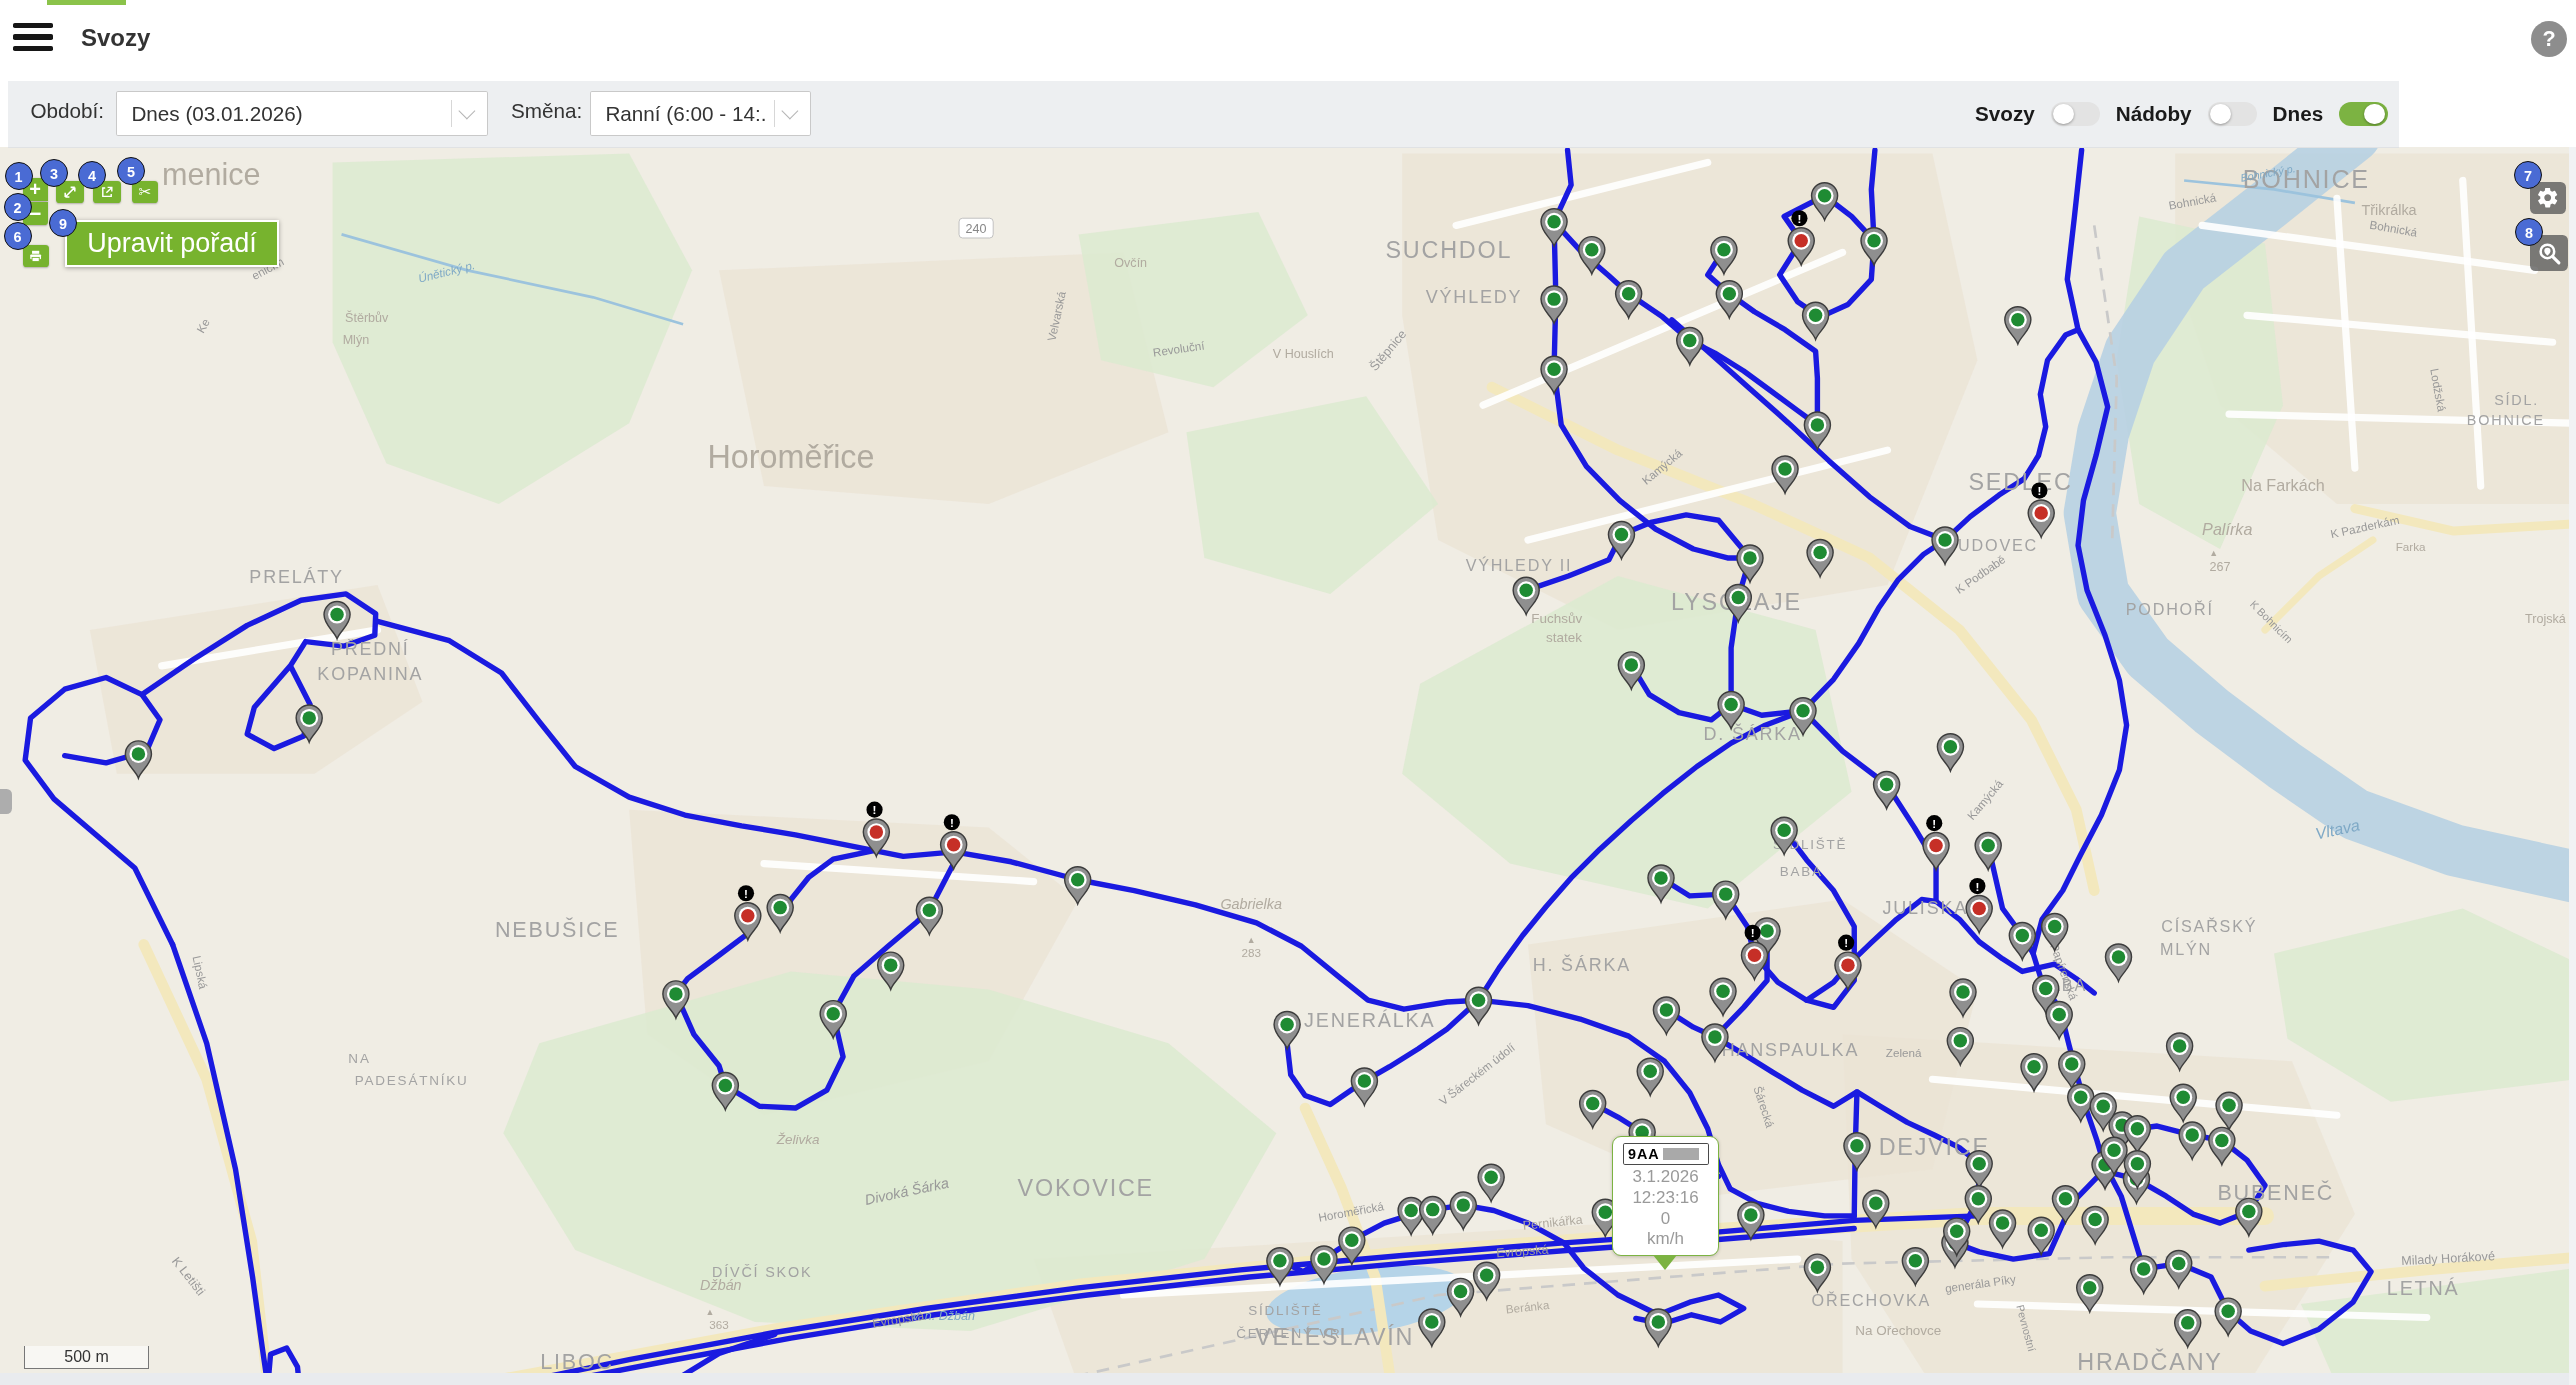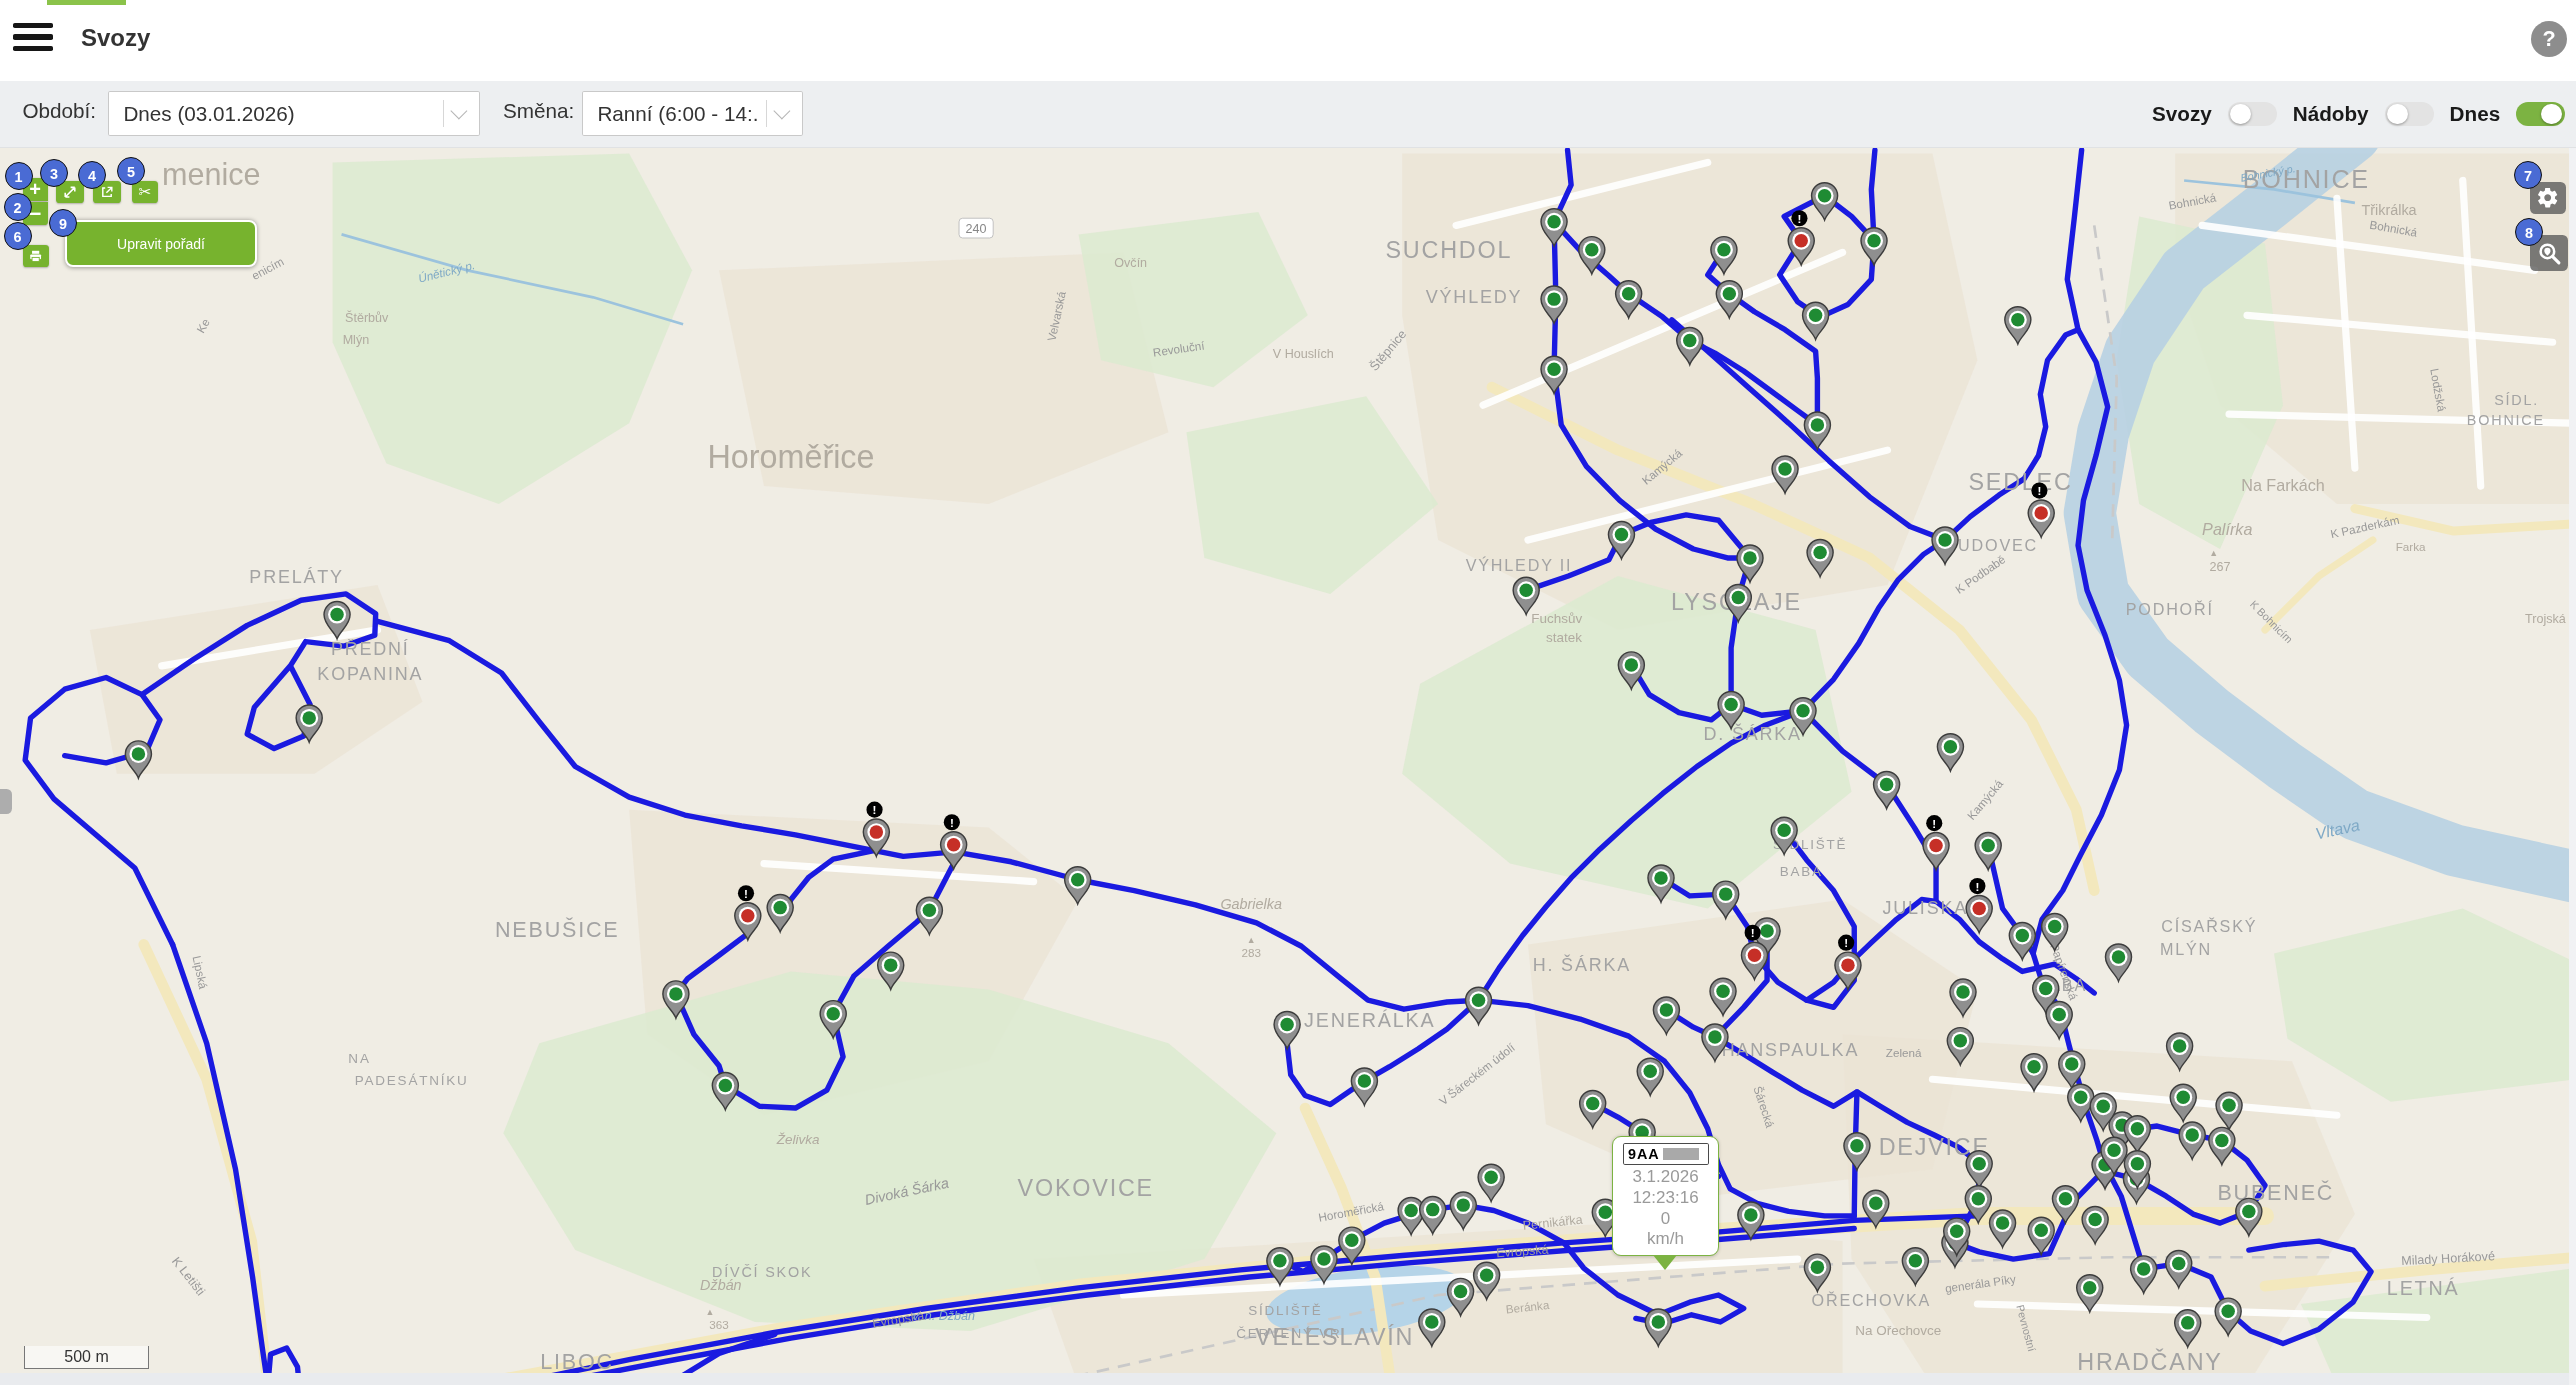--- a/index.html
+++ b/index.html
@@ -6,21 +6,21 @@
     font-family:"Liberation Sans",sans-serif;background:#fff;position:relative;}
   
   #header{position:absolute;left:0;top:0;width:2576px;height:81px;background:#ffffff;z-index:20;}
   #tab-strip{position:absolute;left:47px;top:0;width:79px;height:5.4px;background:#8bc34a;}
   #hamburger{position:absolute;left:12.6px;top:22.5px;width:40px;height:34px;cursor:pointer;}
   #hamburger div{width:40px;height:5.4px;background:#161616;border-radius:1.8px;margin-bottom:6.3px;}
   #page-title{position:absolute;left:81px;top:24px;font-size:24px;font-weight:600;color:#333;}
   #help-btn{position:absolute;left:2531px;top:20.7px;width:36px;height:36px;border-radius:50%;
     background:#8d8d8d;color:#fff;font-size:21.6px;font-weight:700;text-align:center;line-height:36px;}
   
-  #toolbar{position:absolute;left:0;top:81px;width:2576px;height:66px;background:#edeff1;z-index:20;
+  #toolbar{position:absolute;left:8px;top:81px;width:2391px;height:66px;background:#edeff1;z-index:20;
     border-bottom:0.9px solid #e0e2e4;}
   .tb-label{position:absolute;top:18px;font-size:20.7px;color:#333;}
   .select{position:absolute;top:10px;height:43px;background:#fff;border:0.9px solid #c9c9c9;border-radius:1.8px;
     display:flex;align-items:center;}
   .select .val{font-size:20.7px;font-weight:400;color:#333;padding-left:14.4px;white-space:nowrap;overflow:hidden;flex:1;}
   .select .div{width:0.9px;height:27px;background:#d7d7d7;margin:0 9px;}
   .select .chev{width:10.8px;height:10.8px;border-right:1.8px solid #b5b5b5;border-bottom:1.8px solid #b5b5b5;
     transform:rotate(45deg);margin:-5.4px 14.4px 0 0;}
   #toggles{position:absolute;right:10.8px;top:0;height:66px;display:flex;align-items:center;gap:16px;}
   .tg-label{font-size:20.7px;font-weight:700;color:#1a1a1a;}
@@ -38,21 +38,21 @@
     border-radius:0 5.4px 5.4px 0;z-index:8;cursor:pointer;}
   
   .gbtn{position:absolute;background:#77b32e;color:#fff;border-radius:3.6px;z-index:9;cursor:pointer;
     display:flex;align-items:center;justify-content:center;box-shadow:0 0.9px 1.8px rgba(0,0,0,.25);}
   #btn-zoom-in{left:22.5px;top:178px;width:25px;height:23.4px;font-size:20px;font-weight:700;border-radius:3.6px 3.6px 0 0;}
   #btn-zoom-out{left:22.5px;top:202px;width:25px;height:23.4px;font-size:21.6px;font-weight:700;border-radius:0 0 3.6px 3.6px;}
   #btn-expand{left:56px;top:181px;width:28px;height:21.6px;}
   #btn-export{left:93px;top:181px;width:28px;height:21.6px;}
   #btn-cut{left:132px;top:181px;width:26px;height:21.6px;font-size:15.3px;}
   #btn-print{left:22.5px;top:245px;width:26px;height:21.6px;}
-  #btn-edit-order{left:65px;top:220px;width:192px;height:47px;border-radius:8px;font-size:14px;
+  #btn-edit-order{left:65px;top:220px;width:214px;height:47px;border-radius:0;font-size:27px;
     border:2.7px solid #fff;box-shadow:0 0.9px 4.5px rgba(0,0,0,.35);box-sizing:border-box;}
   .dbtn{position:absolute;background:rgba(92,92,92,.8);border-radius:5.4px;z-index:9;cursor:pointer;
     display:flex;align-items:center;justify-content:center;}
   #btn-settings{left:2530px;top:182px;width:36px;height:32px;}
   #btn-search-loc{left:2530px;top:235px;width:38px;height:36px;}
   
   .ann{position:absolute;width:28px;height:28px;border-radius:50%;background:#4a6bd4;border:1.8px solid #111;
     color:#fff;font-size:14.4px;font-weight:700;text-align:center;line-height:28px;z-index:12;box-sizing:border-box;}
   
   #tooltip{position:absolute;left:1612px;top:1136px;width:105px;background:#fff;border:1.8px solid #7cb342;

